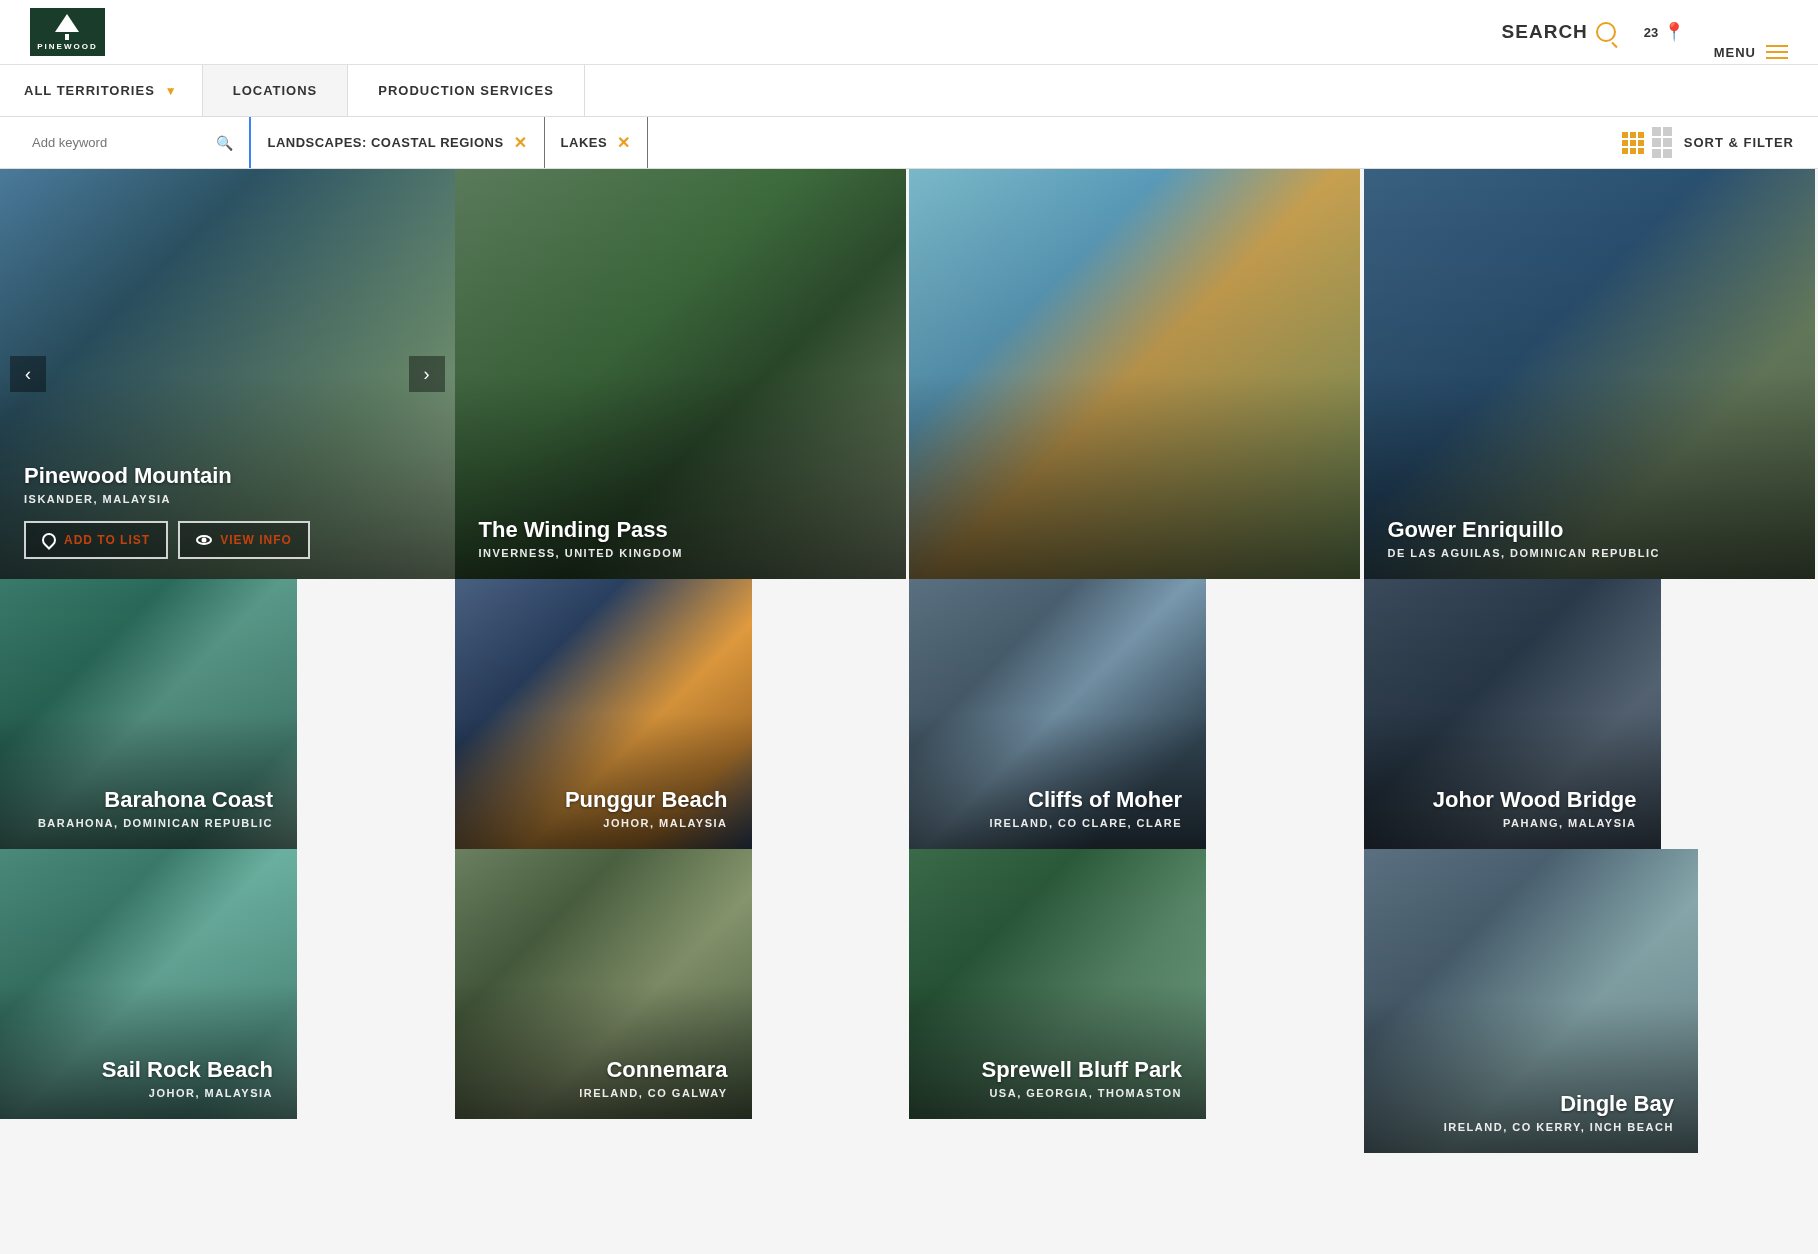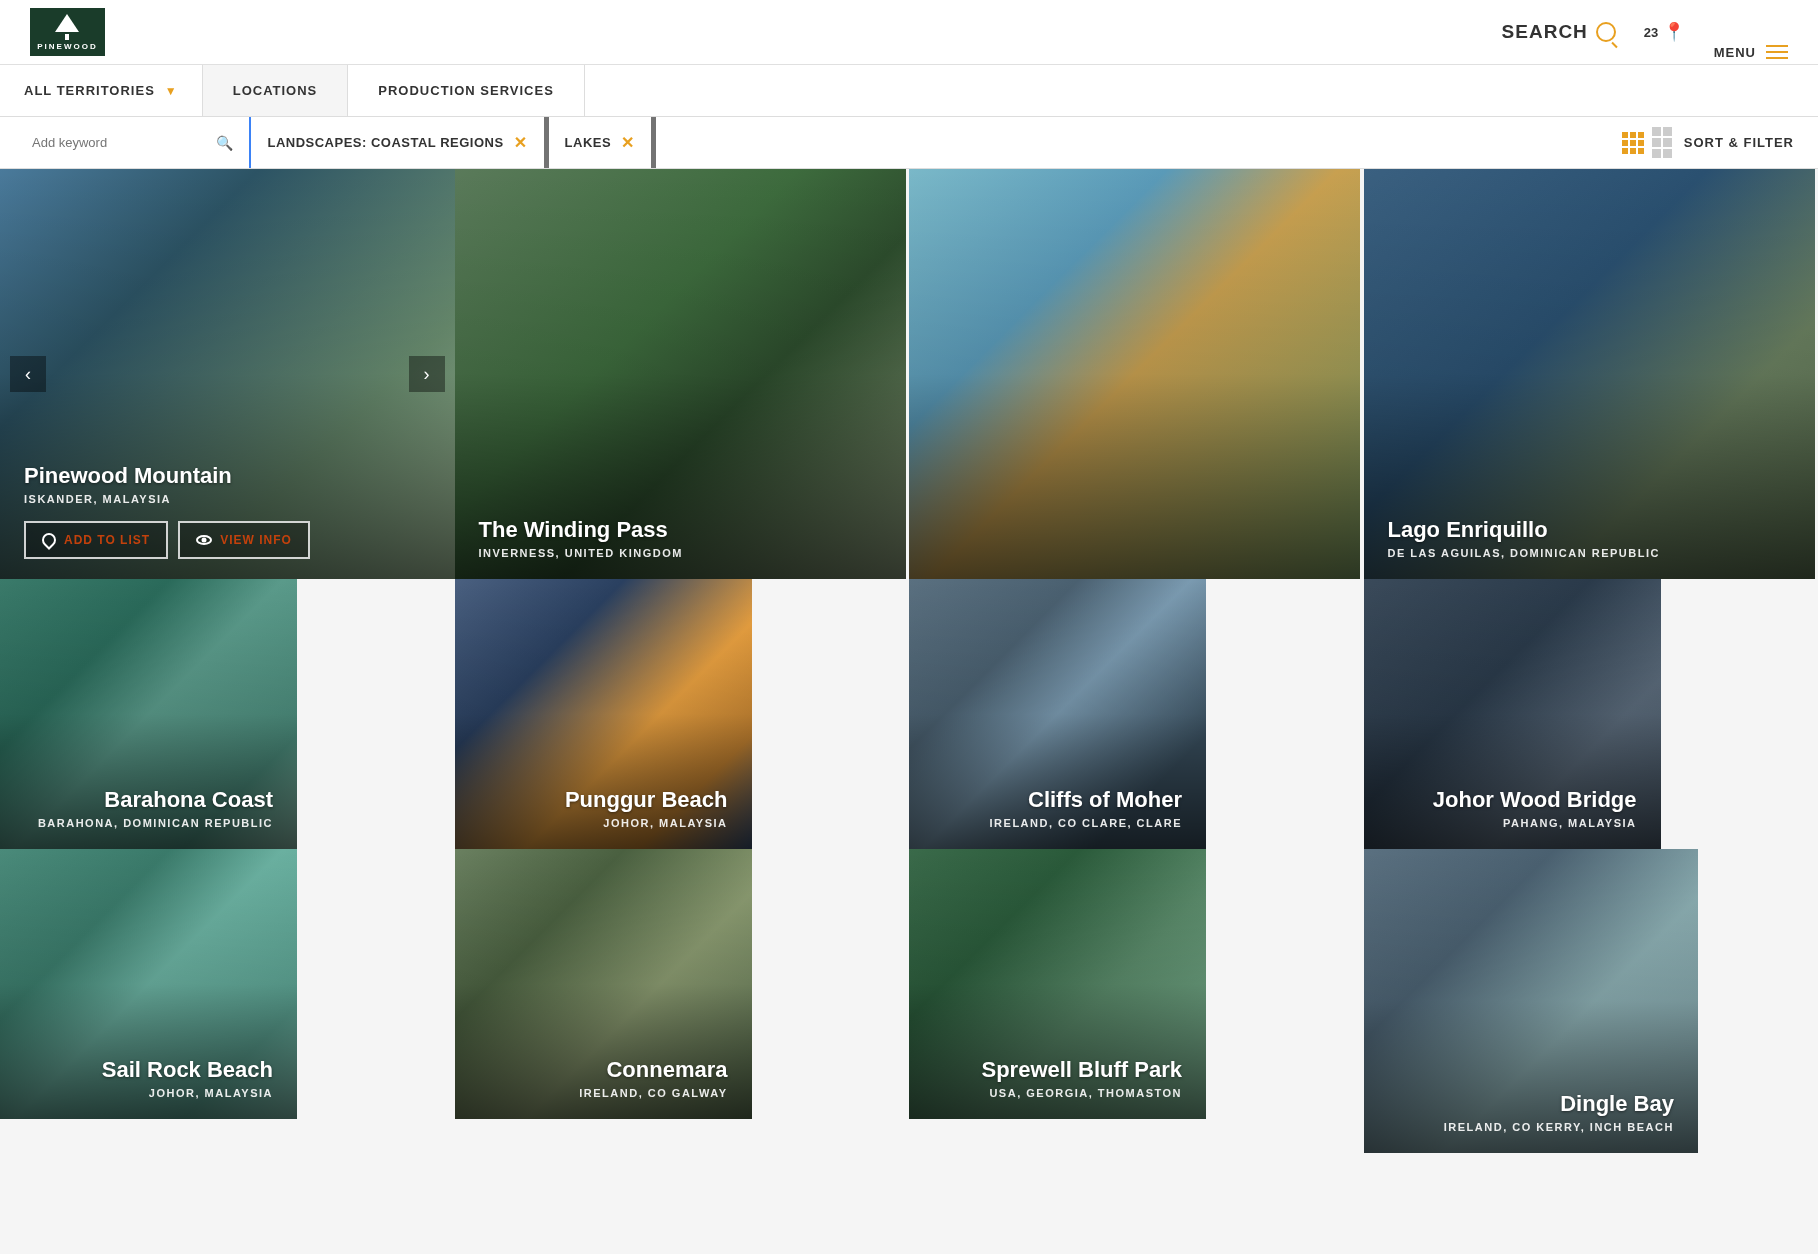--- a/index.html
+++ b/index.html
@@ -173,21 +173,21 @@
       outline: none;
       font-size: 13px;
       color: #999;
       background: transparent;
     }
     .filter-chip {
       display: flex;
       align-items: center;
       gap: 10px;
       padding: 0 16px;
-      border-right: 5px solid #737373;
+      border-right: 1px solid #737373;
       height: 100%;
       font-size: 13px;
       font-weight: bold;
       letter-spacing: 0.5px;
       color: #333;
     }
     .chip-close {
       color: #e8a020;
       cursor: pointer;
       font-size: 16px;
@@ -485,21 +485,21 @@
 
   <div class="location-card" style="height:410px;">
     <div class="card-bg bg-coast"></div>
     <div class="card-overlay"></div>
   </div>
 
   <div class="location-card" style="height:410px;">
     <div class="card-bg bg-lake"></div>
     <div class="card-overlay"></div>
     <div class="card-content">
-      <div class="card-title">Lago Enriquillo</div>
+      <div class="card-title">Gower Enriquillo</div>
       <div class="card-subtitle">DE LAS AGUILAS, DOMINICAN REPUBLIC</div>
     </div>
   </div>
 </div>
 
 <div class="row2">
   <div class="location-card" style="height:270px;">
     <div class="card-bg bg-beach"></div>
     <div class="card-overlay"></div>
     <div class="card-content">

